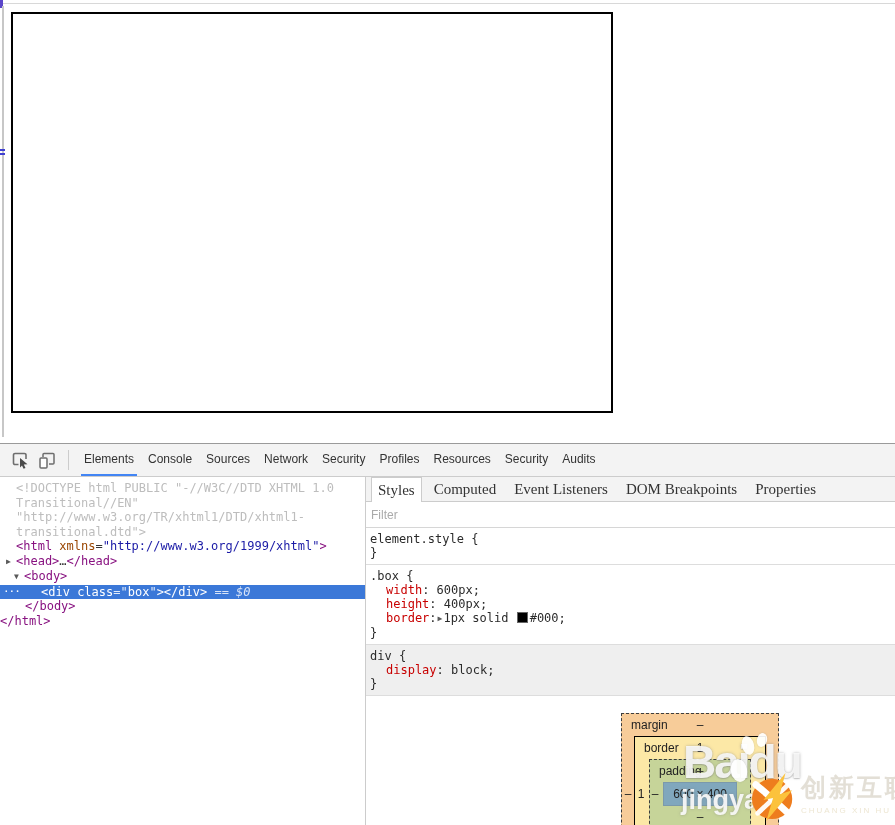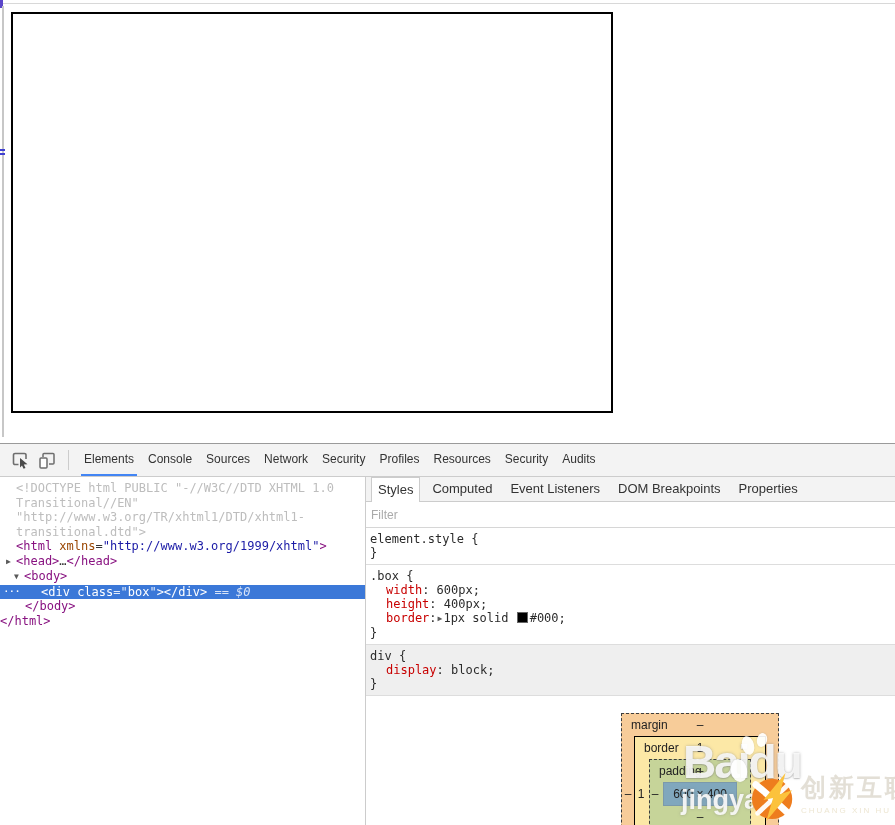--- a/index.html
+++ b/index.html
@@ -43,21 +43,21 @@
   .dom-line.selected{background:var(--c-sel,#3b78d8);}
   .dom-line.selected span{color:#fff;}
   .dom-line.selected .tk-plain{color:rgba(255,255,255,.85);}
   .dom-line.selected .tk-valb{color:#fff;font-weight:normal;}
   .dom-line.selected .tk-meta{color:#d7e3f7;font-style:italic;}
   .dom-line.selected .gutter{position:absolute;left:3px;top:0;color:#fff;letter-spacing:-1px;font-size:11px;}
 
   
   .styles-panel{flex:1;border-left:1px solid #ccc;position:relative;background:#fff;}
   .subtabs{height:24px;background:#f3f3f3;border-bottom:1px solid #ccc;display:flex;align-items:center;
-           font-size:13px;color:#333;padding-left:2px;}
+           font-size:15px;color:#333;padding-left:2px;font-family:Liberation Serif, serif;}
   .subtab{line-height:24px;padding:0 6px;margin:0 3px;white-space:nowrap;cursor:pointer;}
   .subtab.active{background:#fff;border:1px solid #ccc;border-bottom:none;margin-bottom:-1px;}
   .filter-row{height:25px;border-bottom:1px solid #d6d6d6;display:flex;align-items:center;}
   .filter-input{border:none;outline:none;background:transparent;font-family:"Liberation Sans",sans-serif;
                 font-size:12px;color:#333;padding:0 0 0 5px;width:95%;}
   .filter-input::placeholder{color:#aaa;}
 
   .rule-sec{font-family:"DejaVu Sans Mono","Liberation Mono",monospace;font-size:12px;line-height:14px;
             color:#2b2b2b;padding:4px 0 4px 4px;border-bottom:1px solid #ddd;}
   .rule-sec.gray{background:#efefef;}

